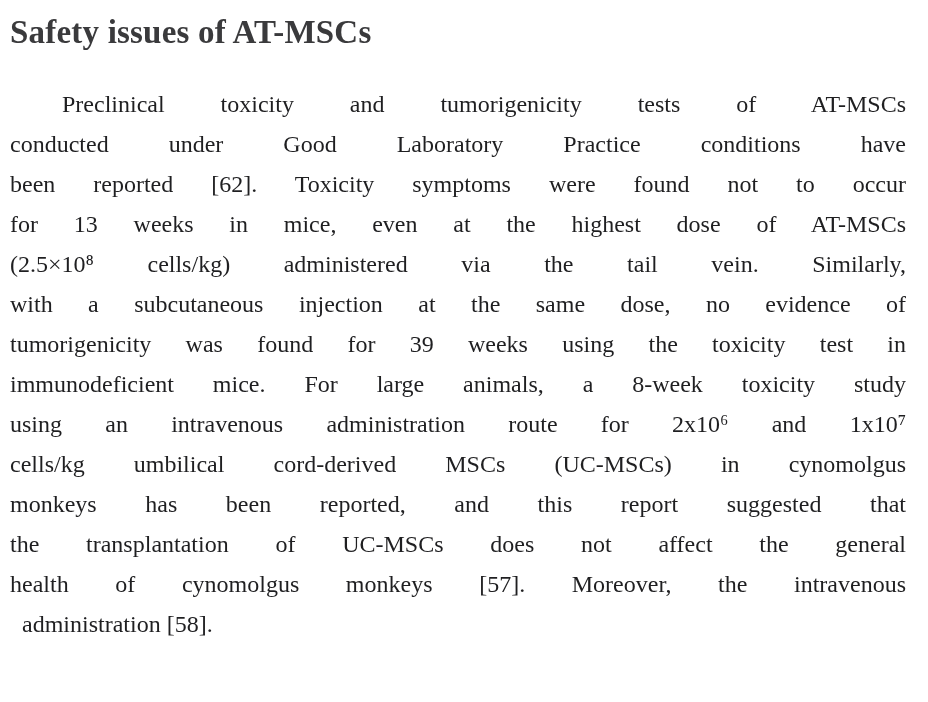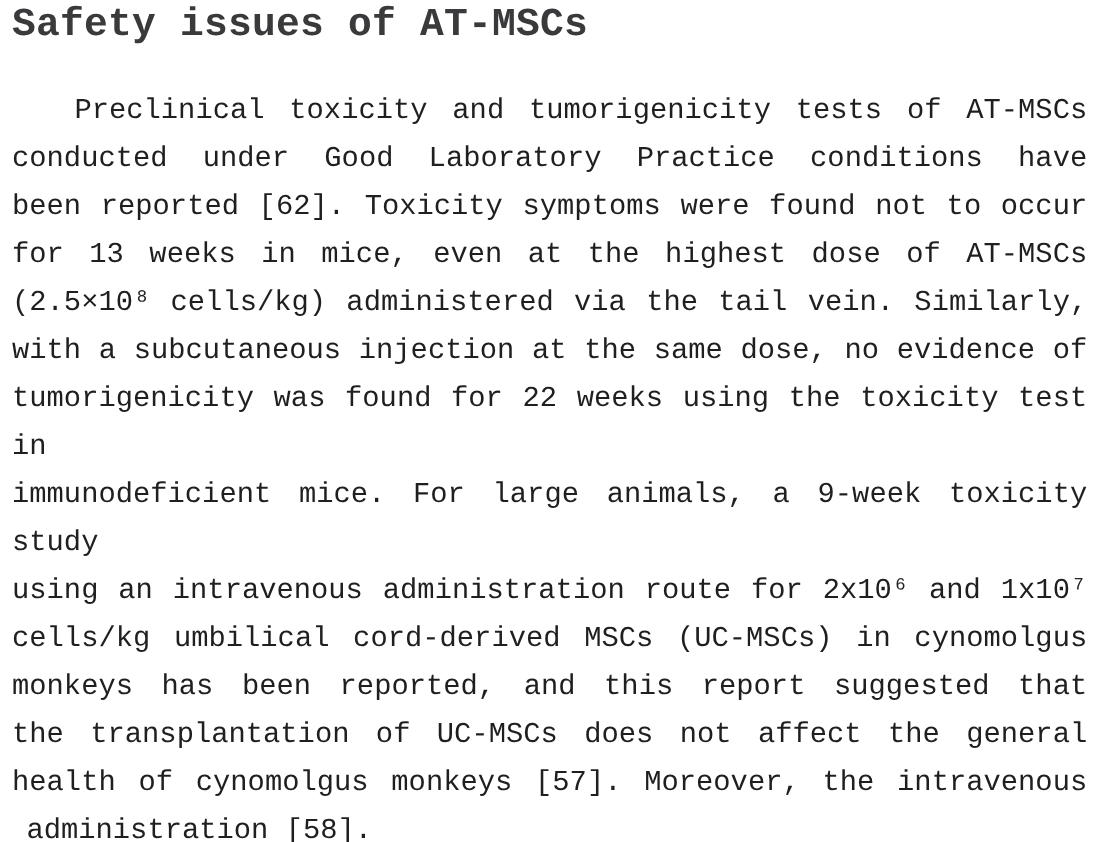--- a/index.html
+++ b/index.html
@@ -6,22 +6,22 @@
     margin: 0;
     padding: 0;
     background: #ffffff;
   }
   .page {
     position: relative;
     box-sizing: border-box;
     width: 928px;
     height: 702px;
     background: var(--page-bg, #ffffff);
-    padding: 3px 22px 0 10px;
-    font-family: Liberation Mono, monospace;
+    padding: 14px 22px 0 10px;
+    font-family: Liberation Serif, serif;
     overflow: hidden;
   }
   .heading {
     margin: 0;
     font-size: 33px;
     line-height: 36px;
     font-weight: bold;
     color: var(--heading-color, #3a3a3c);
     letter-spacing: 0.2px;
   }
@@ -50,22 +50,22 @@
 <div class="page">
   <h1 class="heading">Safety issues of AT-MSCs</h1>
 
   <div class="para">
     <div class="line first">Preclinical toxicity and tumorigenicity tests of AT-MSCs</div>
     <div class="line">conducted under Good Laboratory Practice conditions have</div>
     <div class="line">been reported [62]. Toxicity symptoms were found not to occur</div>
     <div class="line">for 13 weeks in mice, even at the highest dose of AT-MSCs</div>
     <div class="line">(2.5×10⁸ cells/kg) administered via the tail vein. Similarly,</div>
     <div class="line">with a subcutaneous injection at the same dose, no evidence of</div>
-    <div class="line">tumorigenicity was found for 22 weeks using the toxicity test in</div>
-    <div class="line">immunodeficient mice. For large animals, a 9-week toxicity study</div>
+    <div class="line">tumorigenicity was found for 39 weeks using the toxicity test in</div>
+    <div class="line">immunodeficient mice. For large animals, a 8-week toxicity study</div>
     <div class="line">using an intravenous administration route for 2x10⁶ and 1x10⁷</div>
     <div class="line">cells/kg umbilical cord-derived MSCs (UC-MSCs) in cynomolgus</div>
     <div class="line">monkeys has been reported, and this report suggested that</div>
     <div class="line">the transplantation of UC-MSCs does not affect the general</div>
     <div class="line">health of cynomolgus monkeys [57]. Moreover, the intravenous</div>
     <div class="line last">administration [58].</div>
   </div>
 </div>
 
 </body></html>

